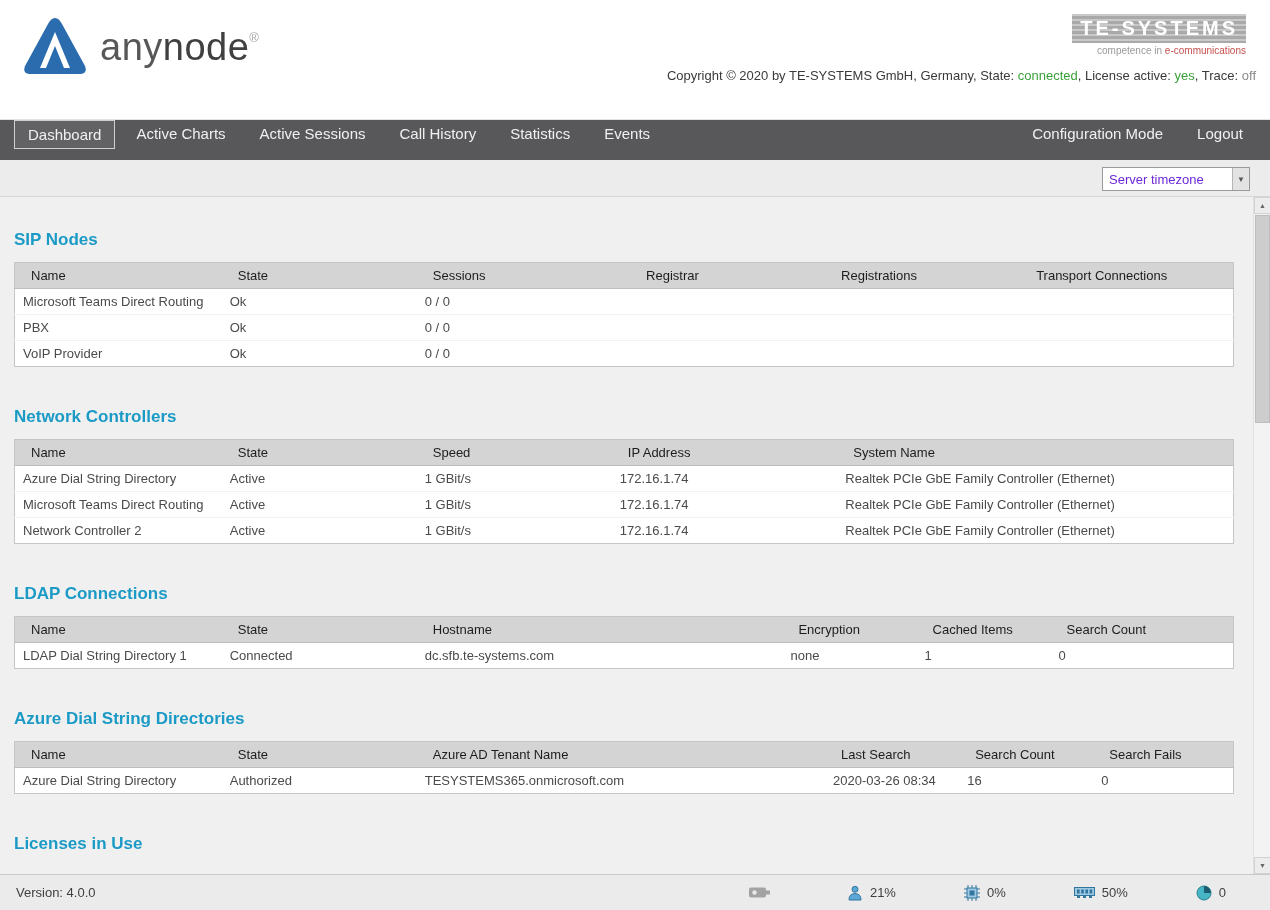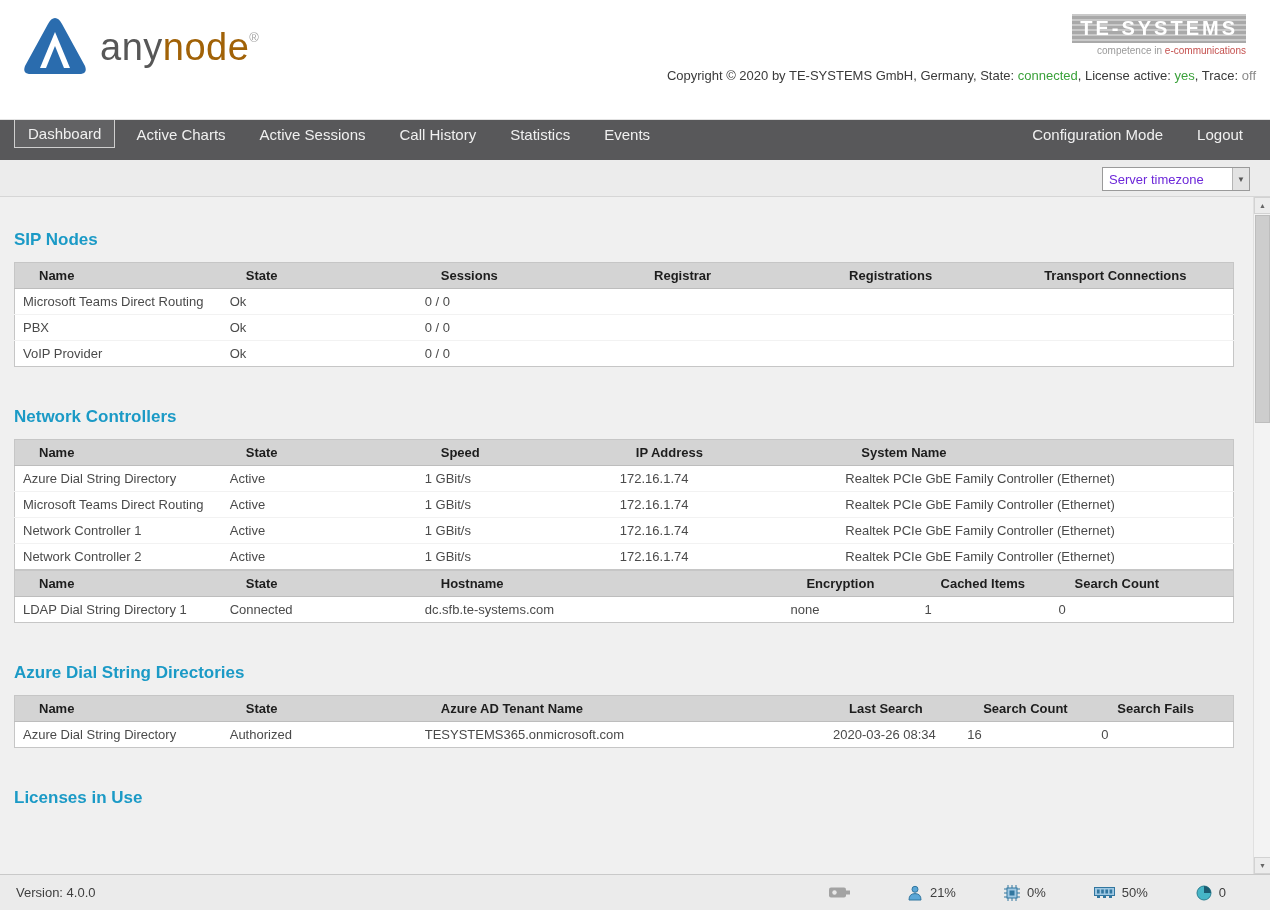--- a/index.html
+++ b/index.html
@@ -3,50 +3,50 @@
 <meta charset="utf-8">
 <style>
   *{box-sizing:border-box;margin:0;padding:0}
   html,body{width:1270px;height:910px}
   body{font-family:"Liberation Sans",sans-serif;background:#f0f0f0;overflow:hidden;position:relative;font-size:13px;color:#333}
 
   
   .header{height:120px;background:#fff;position:relative;border-bottom:1px solid #e2e2e2}
   .brand{position:absolute;left:22px;top:16px;display:flex;align-items:center}
   .brand-text{font-size:38px;letter-spacing:.5px;margin-left:12px;color:#575757}
-  .brand-text .node{color:#a16207}
+  .brand-text .node{color:#404040}
   .brand-text .reg{font-size:13px;color:#a5a5a5;vertical-align:18px}
   .te-logo{position:absolute;right:24px;top:14px;text-align:right}
   .te-name{display:inline-block;font-weight:bold;font-size:20px;letter-spacing:3px;color:#fff;padding:3px 8px;
            background:repeating-linear-gradient(#c9c9c9 0 2px,#a9a9a9 2px 5px)}
   .te-tagline{font-size:10px;color:#9a9a9a;margin-top:2px}
   .te-tagline .accent{color:#c4504e}
   .hdr-info{position:absolute;right:14px;top:66px;text-align:right;font-size:13px;color:#3a3a3a;line-height:20px}
   .green{color:#3aa13a}
   .muted{color:#8a8a8a}
 
   
-  .nav{height:40px;background:#58585a;display:flex;align-items:flex-end;padding:12px 10px;color:#f0f0f0}
+  .nav{height:40px;background:#58585a;display:flex;align-items:flex-start;padding:0 10px;color:#f0f0f0}
   .nav-item{font-size:15px;padding:5px 13px;margin:0 4px;cursor:pointer;white-space:nowrap}
   .nav-item.active{border:1px solid #cfcfcf;background:#626264}
   .nav-spacer{flex:1}
 
   
   .subbar{height:37px;background:#ececec;border-bottom:1px solid #d6d6d6;position:relative}
   .tz-select{position:absolute;right:20px;top:7px;width:148px;height:24px;background:#fff;border:1px solid #9a9a9a;
              display:flex;align-items:center;cursor:pointer}
   .tz-text{flex:1;padding:0 6px;font-size:13px;color:#6d28d9;white-space:nowrap;overflow:hidden}
   .tz-arrow{width:17px;height:100%;background:#e3e3e3;border-left:1px solid #b5b5b5;display:flex;align-items:center;justify-content:center;font-size:8px;color:#555}
 
   
   .content{position:relative;height:677px;overflow:hidden;padding:0 36px 0 14px;background:#f0f0f0}
   h2.sec-title{color:#1b9ac6;font-size:17px;font-weight:bold;margin:40px 0 12px}
   section:first-of-type h2.sec-title{margin-top:33px}
   table.grid{width:100%;border-collapse:collapse;background:#fff;border:1px solid #c6c6c6;table-layout:fixed}
-  table.grid th{background:#d4d4d4;text-align:left;font-size:13px;font-weight:bold;color:#1d1d1d;padding:5px 24px;border-bottom:1px solid #bdbdbd;white-space:nowrap}
+  table.grid th{background:#d4d4d4;text-align:left;font-size:13px;font-weight:normal;color:#1d1d1d;padding:5px 16px;border-bottom:1px solid #bdbdbd;white-space:nowrap}
   table.grid td{font-size:13px;color:#4a4a4a;padding:5px 8px;border-bottom:1px solid #f2f2f2;white-space:nowrap;overflow:hidden}
   table.grid tr:last-child td{border-bottom:none}
   td.state{color:#3aa13a}
 
   #t0 th:nth-child(1){width:17%} #t0 th:nth-child(2){width:16%} #t0 th:nth-child(3){width:17.5%}
   #t0 th:nth-child(4){width:16%} #t0 th:nth-child(5){width:16%}
   #t1 th:nth-child(1){width:17%} #t1 th:nth-child(2){width:16%} #t1 th:nth-child(3){width:16%} #t1 th:nth-child(4){width:18.5%}
   #t2 th:nth-child(1){width:17%} #t2 th:nth-child(2){width:16%} #t2 th:nth-child(3){width:30%}
   #t2 th:nth-child(4){width:11%} #t2 th:nth-child(5){width:11%}
   #t3 th:nth-child(1){width:17%} #t3 th:nth-child(2){width:16%} #t3 th:nth-child(3){width:33.5%}
@@ -55,21 +55,21 @@
   
   .scrollbar{position:absolute;right:0;top:0;width:17px;height:677px;background:#f3f3f3;border-left:1px solid #e0e0e0}
   .sb-arrow{position:absolute;left:0;width:17px;height:17px;background:#ececec;border:1px solid #d2d2d2;
             display:flex;align-items:center;justify-content:center;font-size:7px;color:#666;cursor:pointer}
   .sb-arrow.up{top:0}
   .sb-arrow.down{bottom:0}
   .sb-thumb{position:absolute;left:1px;top:18px;width:15px;height:208px;background:#cdcdcd;border:1px solid #bdbdbd;cursor:grab}
 
   
   .footer{height:36px;background:#ebebeb;border-top:1px solid #c9c9c9;display:flex;align-items:center;padding:8px 16px;font-size:13px;color:#3e3e3e}
-  .meters{margin-left:auto;display:flex;align-items:center;gap:48px;padding-right:28px}
+  .meters{margin-left:auto;display:flex;align-items:center;gap:68px;padding-right:28px}
   .meter{display:flex;align-items:center;gap:7px}
   .meter svg{display:block}
 </style>
 </head>
 <body>
 
 <div class="header">
   <div class="brand">
     <svg width="66" height="62" viewBox="0 0 66 62">
       <path d="M33 2 Q37 2 40 8 L63 50 Q66 58 57 58 L9 58 Q0 58 3 50 L26 8 Q29 2 33 2 Z" fill="#2a6cae"></path>
@@ -173,38 +173,32 @@
             <td>Realtek PCIe GbE Family Controller (Ethernet)</td>
           </tr>
           <tr>
             <td>Microsoft Teams Direct Routing</td>
             <td class="state">Active</td>
             <td>1 GBit/s</td>
             <td>172.16.1.74</td>
             <td>Realtek PCIe GbE Family Controller (Ethernet)</td>
           </tr>
           <tr>
-            <td>Network Controller 1</td>
-            <td class="state">Active</td>
-            <td>1 GBit/s</td>
-            <td>172.16.1.74</td>
-            <td>Realtek PCIe GbE Family Controller (Ethernet)</td>
-          </tr>
-          <tr>
             <td>Network Controller 2</td>
             <td class="state">Active</td>
             <td>1 GBit/s</td>
             <td>172.16.1.74</td>
             <td>Realtek PCIe GbE Family Controller (Ethernet)</td>
           </tr>
         </tbody>
     </table>
   </section>
 
   <section>
+    <h2 class="sec-title">LDAP Connections</h2>
     <table class="grid" id="t2">
       <thead>
           <tr>
             <th>Name</th>
             <th>State</th>
             <th>Hostname</th>
             <th>Encryption</th>
             <th>Cached Items</th>
             <th>Search Count</th>
           </tr>

